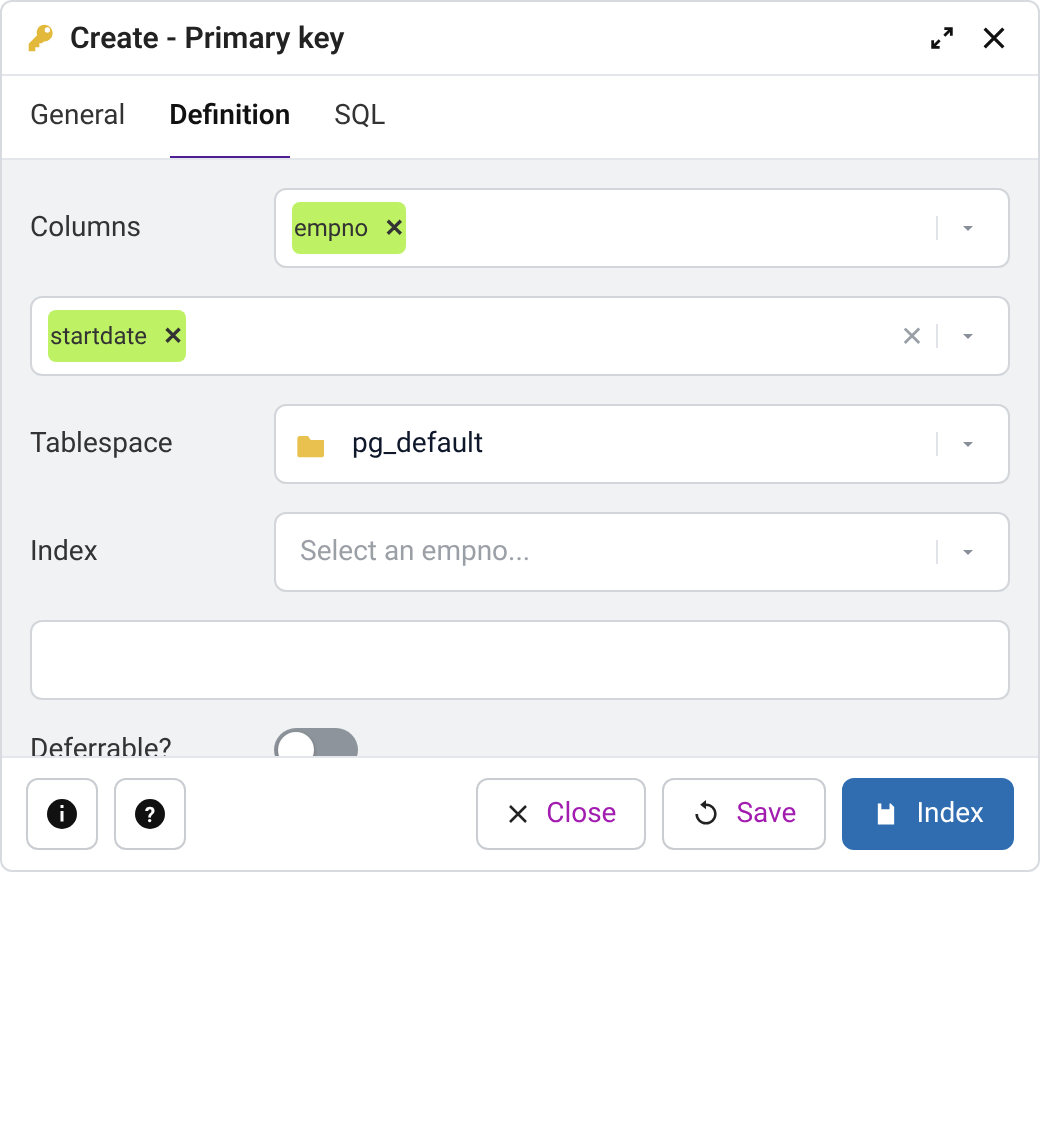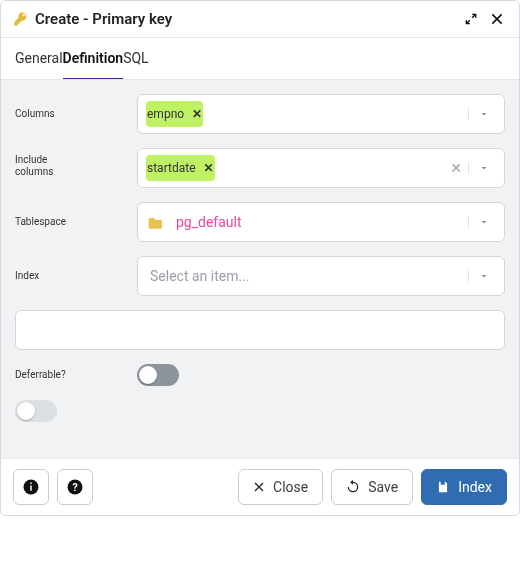--- a/index.html
+++ b/index.html
@@ -8,21 +8,21 @@
     font-family: -apple-system, BlinkMacSystemFont, "Segoe UI", Roboto, Helvetica, Arial, sans-serif;
     font-size: 14px;
     color: #222;
     background: #fff;
     width: 520px;
     height: 572px;
     position: relative;
   }
   .dialog {
     width: 520px;
-    height: 516px;
+    height: 436px;
     border: 1px solid #d7dbe0;
     border-radius: 6px;
     display: flex;
     flex-direction: column;
     overflow: hidden;
   }
   .titlebar {
     display:flex;
     align-items:center;
     padding: 8px 12px;
@@ -35,20 +35,21 @@
   }
   .titlebar .key-icon { margin-right:6px; display:inline-block; }
   .titlebar .win-btn {
     width: 20px; height:20px;
     display:flex; align-items:center; justify-content:center;
     margin-left:6px;
     cursor:pointer;
   }
   .tabs {
     display:flex;
+    gap: 22px;
     padding: 0 14px;
     border-bottom: 1px solid #e3e6ea;
   }
   .tab {
     padding: 12px 0 10px 0;
     font-size:14px;
     color:#333;
     cursor:pointer;
     border-bottom: 3px solid transparent;
   }
@@ -64,21 +65,21 @@
     overflow:auto;
   }
   .row {
     display:flex;
     align-items:center;
     margin-bottom: 14px;
   }
   .row .label {
     width: 122px;
     color:#333;
-    font-size:10px;
+    font-size:14px;
     line-height:1.2;
   }
   .row .label.multi { align-self:flex-start; padding-top:6px;}
   .field {
     flex:1;
   }
   .select-box {
     background:#fff;
     border:1px solid #d2d6da;
     border-radius:6px;
@@ -104,21 +105,21 @@
     border-radius:4px;
     padding: 6px 1px;
     display:flex;
     align-items:center;
     gap:8px;
     font-size:12px;
     color:#333;
     margin:2px;
   }
   .chip .x { font-weight:600; cursor:pointer; color:#333; }
-  .select-text { padding-left:6px; color:#ec4899;text-align:right; }
+  .select-text { padding-left:6px; color:#0f172a;text-align:right; }
   .select-placeholder { padding-left:6px; color:#9b9fa6; }
   .folder-icon { margin: 0 6px 0 4px; }
   .text-input {
     background:#fff;
     border:1px solid #d2d6da;
     border-radius:6px;
     height:40px;
     width:100%;
     padding:0 10px;
     font-size:14px;
@@ -157,21 +158,21 @@
   .spacer { flex:1; }
   .btn {
     height:36px;
     padding: 0 14px;
     border:1px solid #c9ccd0;
     border-radius:6px;
     background:#fff;
     display:flex; align-items:center; gap:8px;
     cursor:pointer;
     font-size:14px;
-    color:#404040;
+    color:#a21caf;
   }
   .btn.primary {
     background:#2f6db0;
     border-color:#2f6db0;
     color:#fff;
   }
   svg { display:block; }
 </style>
 </head>
 <body>
@@ -217,21 +218,20 @@
           <span class="caret">
             <svg width="12" height="12" viewBox="0 0 24 24">
                 <path fill="#8a9099" d="M7 10l5 5 5-5z"></path>
               </svg>
           </span>
         </div>
       </div>
     </div>
 
     <div class="row">
-      <div class="label multi" style="white-space:normal;">Include<br>columns</div>
       <div class="field">
         <div class="select-box">
           <span class="chip">
             <span>startdate</span>
             <span class="x">✕</span>
           </span>
           <span style="flex:1"></span>
           <span class="clear">✕</span>
           <span class="caret">
             <svg width="12" height="12" viewBox="0 0 24 24">
@@ -258,21 +258,21 @@
               </svg>
           </span>
         </div>
       </div>
     </div>
 
     <div class="row">
       <div class="label">Index</div>
       <div class="field">
         <div class="select-box">
-          <span class="select-placeholder">Select an item...</span>
+          <span class="select-placeholder">Select an empno...</span>
           <span class="caret">
             <svg width="12" height="12" viewBox="0 0 24 24">
                 <path fill="#8a9099" d="M7 10l5 5 5-5z"></path>
               </svg>
           </span>
         </div>
       </div>
     </div>
 
     <div class="row">

